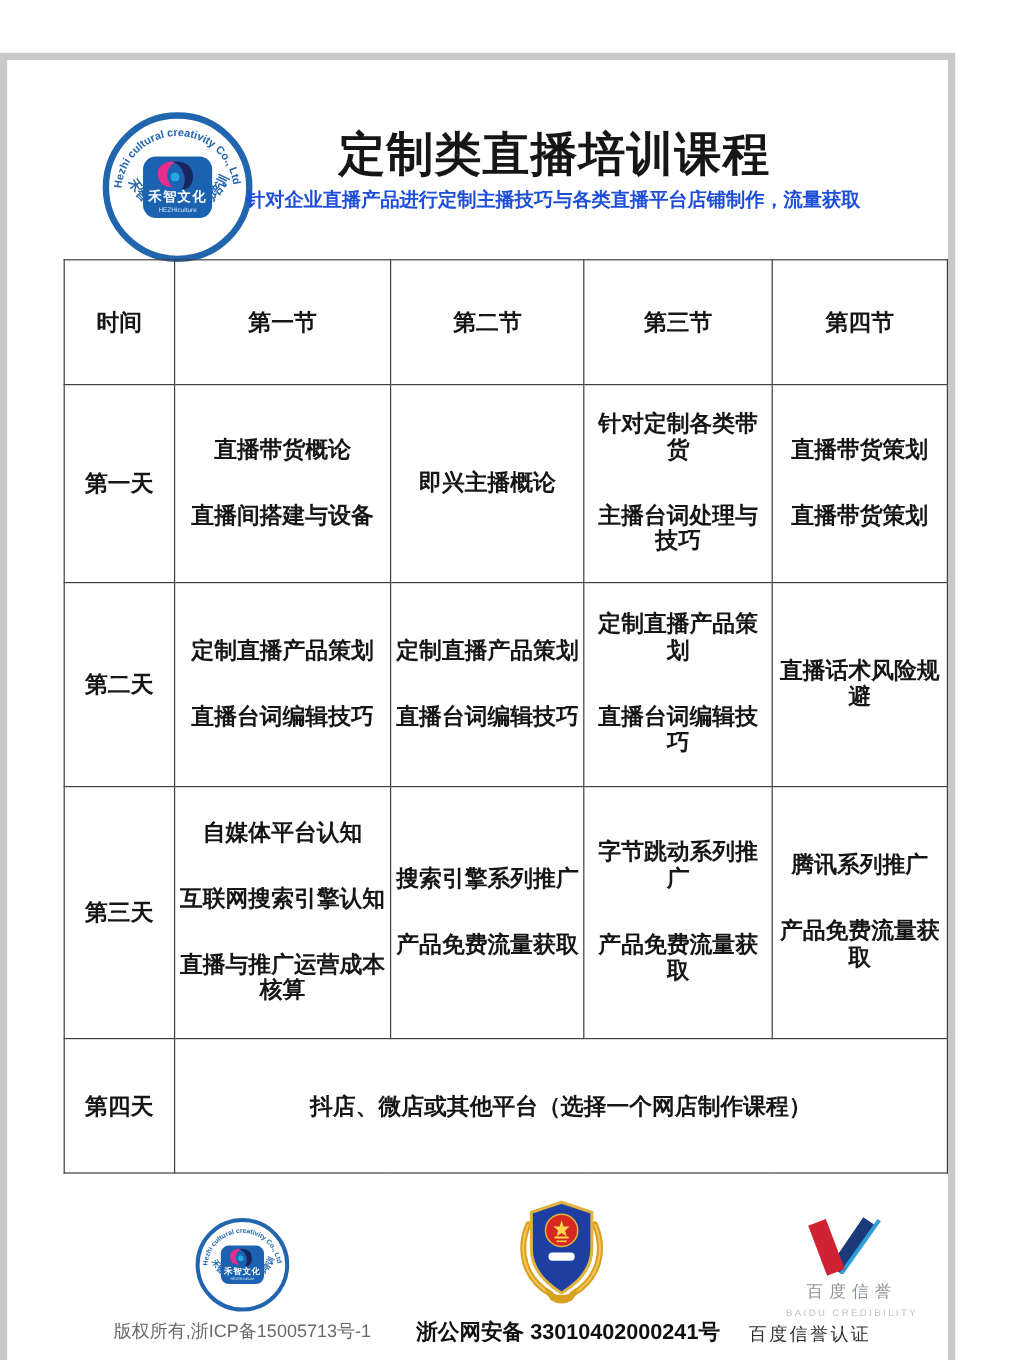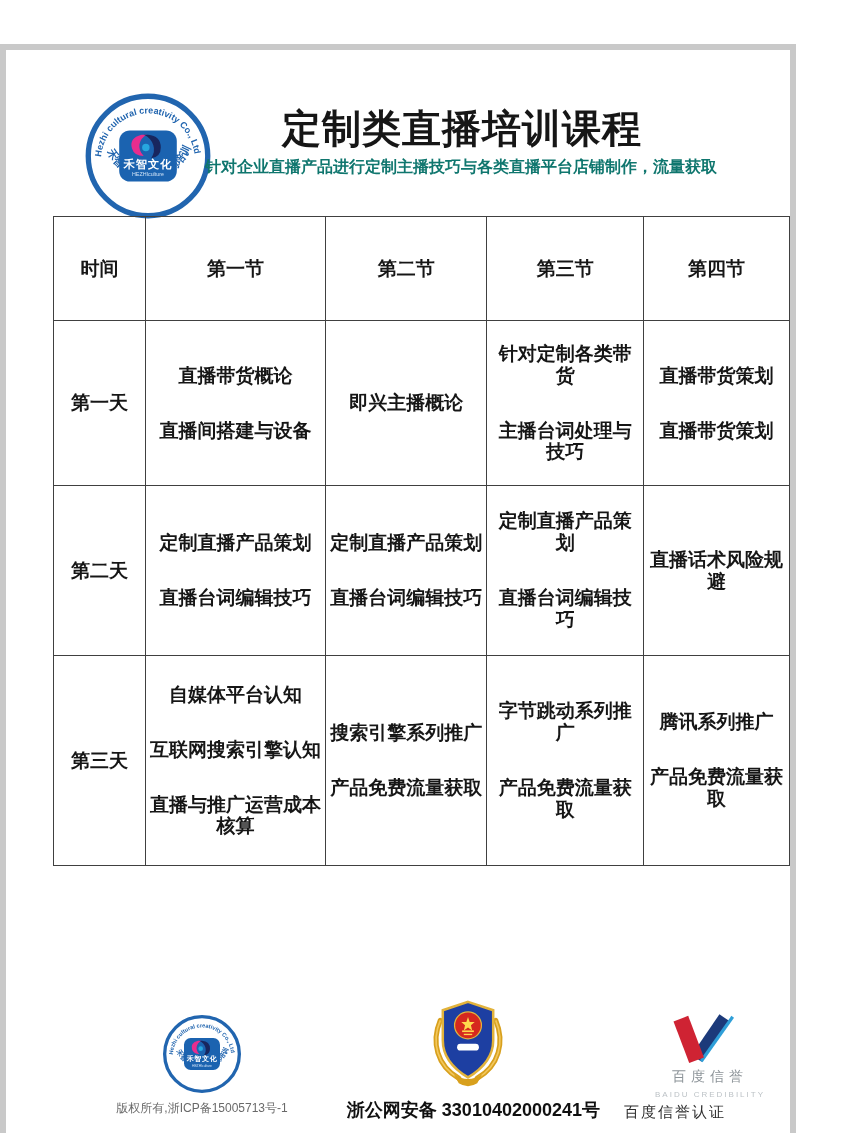--- a/index.html
+++ b/index.html
@@ -15,21 +15,21 @@
     margin-top:44px;
   }
   
   .hdr-logo{position:absolute;left:78px;top:42px;width:128px;height:128px;}
   .page-title{
     position:absolute;left:196px;top:52px;width:520px;
     text-align:center;font-size:39px;font-weight:bold;letter-spacing:1px;color:#161616;
   }
   .page-subtitle{
     position:absolute;left:120px;top:107px;width:670px;
-    text-align:center;font-size:16px;font-weight:bold;color:#0f766e;
+    text-align:center;font-size:16px;font-weight:bold;color:#1d4ed8;
   }
   
   table.course{
     position:absolute;left:47px;top:166px;
     border-collapse:collapse;table-layout:fixed;
     font-size:19px;font-weight:bold;color:#161616;
   }
   table.course td{
     border:1px solid #404040;
     text-align:center;vertical-align:middle;
@@ -40,21 +40,21 @@
   tr.r2{height:170px;}
   tr.r3{height:210px;}
   tr.r4{height:112px;}
   .ln{line-height:1.15;}
   .ln + .ln{margin-top:33px;}
   td.merged{text-align:left;padding-left:10px;}
   
   .ft-logo{position:absolute;left:156px;top:964px;width:80px;height:80px;}
   .copyright{
     position:absolute;left:74px;top:1050px;width:244px;
-    text-align:center;font-size:12px;color:#696969;
+    text-align:center;font-size:15px;color:#696969;
   }
   .police-badge{position:absolute;left:420px;top:946px;width:84px;height:94px;}
   .police-text{
     position:absolute;left:330px;top:1048px;width:264px;
     text-align:right;font-size:18px;font-weight:bold;color:#101010;
   }
   .baidu-v{position:absolute;left:664px;top:964px;width:68px;height:50px;}
   .baidu-title{
     position:absolute;left:622px;top:1018px;width:164px;
     text-align:center;font-size:14px;letter-spacing:5px;color:#8d9499;
@@ -186,20 +186,24 @@
         </td>
         <td>
           <div class="ln">字节跳动系列推广</div>
           <div class="ln">产品免费流量获取</div>
         </td>
         <td>
           <div class="ln">腾讯系列推广</div>
           <div class="ln">产品免费流量获取</div>
         </td>
       </tr>
+      <tr class="r4">
+        <td>第四天</td>
+        <td class="merged" colspan="4">抖店、微店或其他平台（选择一个网店制作课程）</td>
+      </tr>
     </tbody>
   </table>
 
   <svg class="ft-logo" viewBox="0 0 120 120">
     <use href="#hezhi"></use>
   </svg>
   <div class="copyright">版权所有,浙ICP备15005713号-1</div>
 
   <svg class="police-badge" viewBox="0 0 100 110">
     <use href="#police"></use>

